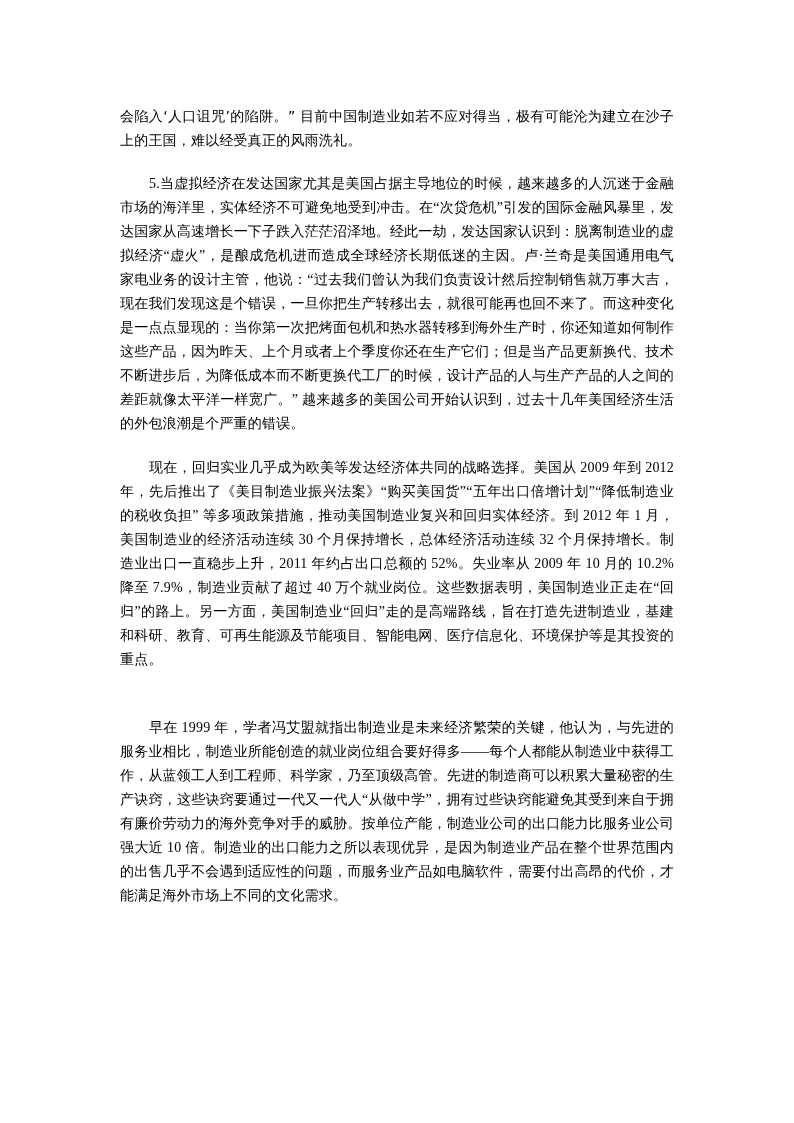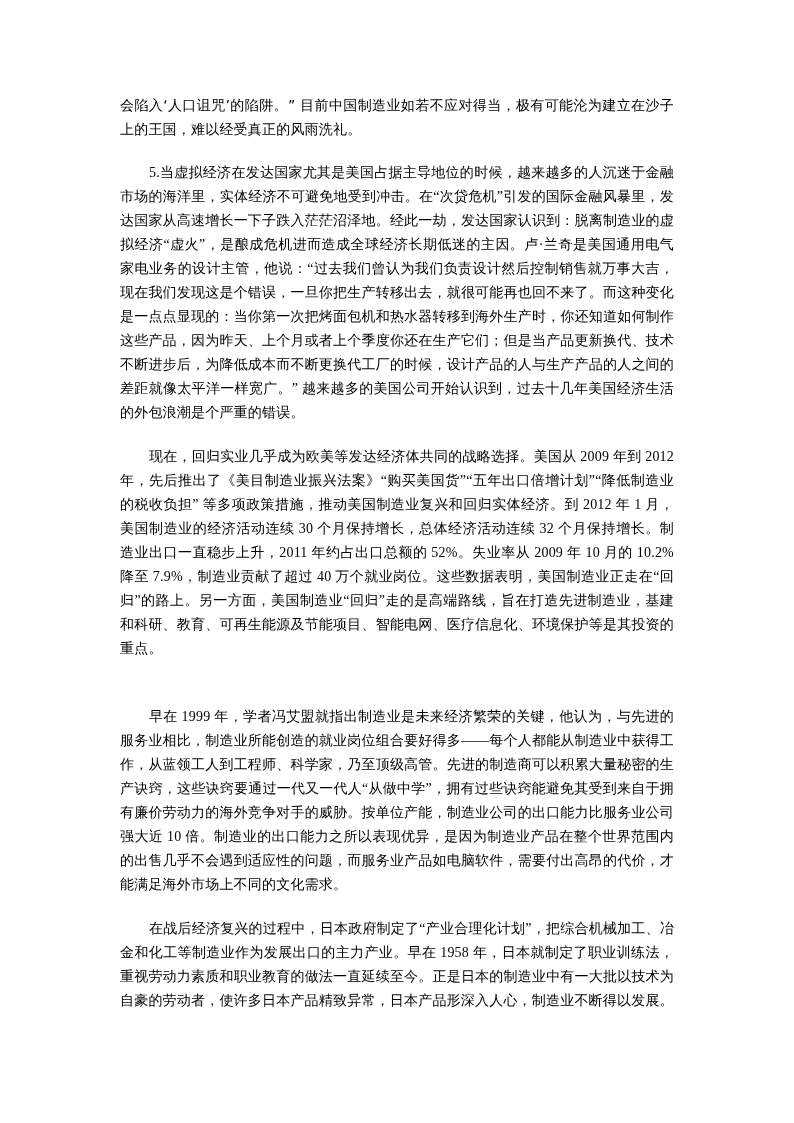--- a/index.html
+++ b/index.html
@@ -11,21 +11,21 @@
       width: 794px;
       height: 1123px;
       position: relative;
       overflow: hidden;
       font-family: "DejaVu Sans", "Liberation Sans", sans-serif;
       color: #000000;
     }
     .page {
       position: absolute;
       left: 120px;
-      top: 93px;
+      top: 104px;
       width: 554px;
     }
     .para {
       font-size: 14px;
       line-height: 24px;
       margin: 0;
       text-align: justify;
       letter-spacing: 0.2px;
       word-break: break-all;
     }
@@ -41,14 +41,13 @@
 
 <div class="page">
   <p class="para">会陷入‘人口诅咒’的陷阱。” 目前中国制造业如若不应对得当，极有可能沦为建立在沙子上的王国，难以经受真正的风雨洗礼。</p>
   <div class="gap-20"></div>
   <p class="para indent">5.当虚拟经济在发达国家尤其是美国占据主导地位的时候，越来越多的人沉迷于金融市场的海洋里，实体经济不可避免地受到冲击。在“次贷危机”引发的国际金融风暴里，发达国家从高速增长一下子跌入茫茫沼泽地。经此一劫，发达国家认识到：脱离制造业的虚拟经济“虚火”，是酿成危机进而造成全球经济长期低迷的主因。卢·兰奇是美国通用电气家电业务的设计主管，他说：“过去我们曾认为我们负责设计然后控制销售就万事大吉，现在我们发现这是个错误，一旦你把生产转移出去，就很可能再也回不来了。而这种变化是一点点显现的：当你第一次把烤面包机和热水器转移到海外生产时，你还知道如何制作这些产品，因为昨天、上个月或者上个季度你还在生产它们；但是当产品更新换代、技术不断进步后，为降低成本而不断更换代工厂的时候，设计产品的人与生产产品的人之间的差距就像太平洋一样宽广。” 越来越多的美国公司开始认识到，过去十几年美国经济生活的外包浪潮是个严重的错误。</p>
   <div class="gap-20"></div>
   <p class="para indent">现在，回归实业几乎成为欧美等发达经济体共同的战略选择。美国从 2009 年到 2012 年，先后推出了《美目制造业振兴法案》“购买美国货”“五年出口倍增计划”“降低制造业的税收负担” 等多项政策措施，推动美国制造业复兴和回归实体经济。到 2012 年 1 月，美国制造业的经济活动连续 30 个月保持增长，总体经济活动连续 32 个月保持增长。制造业出口一直稳步上升，2011 年约占出口总额的 52%。失业率从 2009 年 10 月的 10.2%降至 7.9%，制造业贡献了超过 40 万个就业岗位。这些数据表明，美国制造业正走在“回归”的路上。另一方面，美国制造业“回归”走的是高端路线，旨在打造先进制造业，基建和科研、教育、可再生能源及节能项目、智能电网、医疗信息化、环境保护等是其投资的重点。</p>
   <div class="gap-44"></div>
   <p class="para indent">早在 1999 年，学者冯艾盟就指出制造业是未来经济繁荣的关键，他认为，与先进的服务业相比，制造业所能创造的就业岗位组合要好得多——每个人都能从制造业中获得工作，从蓝领工人到工程师、科学家，乃至顶级高管。先进的制造商可以积累大量秘密的生产诀窍，这些诀窍要通过一代又一代人“从做中学”，拥有过些诀窍能避免其受到来自于拥有廉价劳动力的海外竞争对手的威胁。按单位产能，制造业公司的出口能力比服务业公司强大近 10 倍。制造业的出口能力之所以表现优异，是因为制造业产品在整个世界范围内的出售几乎不会遇到适应性的问题，而服务业产品如电脑软件，需要付出高昂的代价，才能满足海外市场上不同的文化需求。</p>
   <div class="gap-20"></div>
-  <p class="para indent">在战后经济复兴的过程中，日本政府制定了“产业合理化计划”，把综合机械加工、冶金和化工等制造业作为发展出口的主力产业。早在 1958 年，日本就制定了职业训练法，重视劳动力素质和职业教育的做法一直延续至今。正是日本的制造业中有一大批以技术为自豪的劳动者，使许多日本产品精致异常，日本产品形深入人心，制造业不断得以发展。</p>
 </div>
 
 </body></html>

